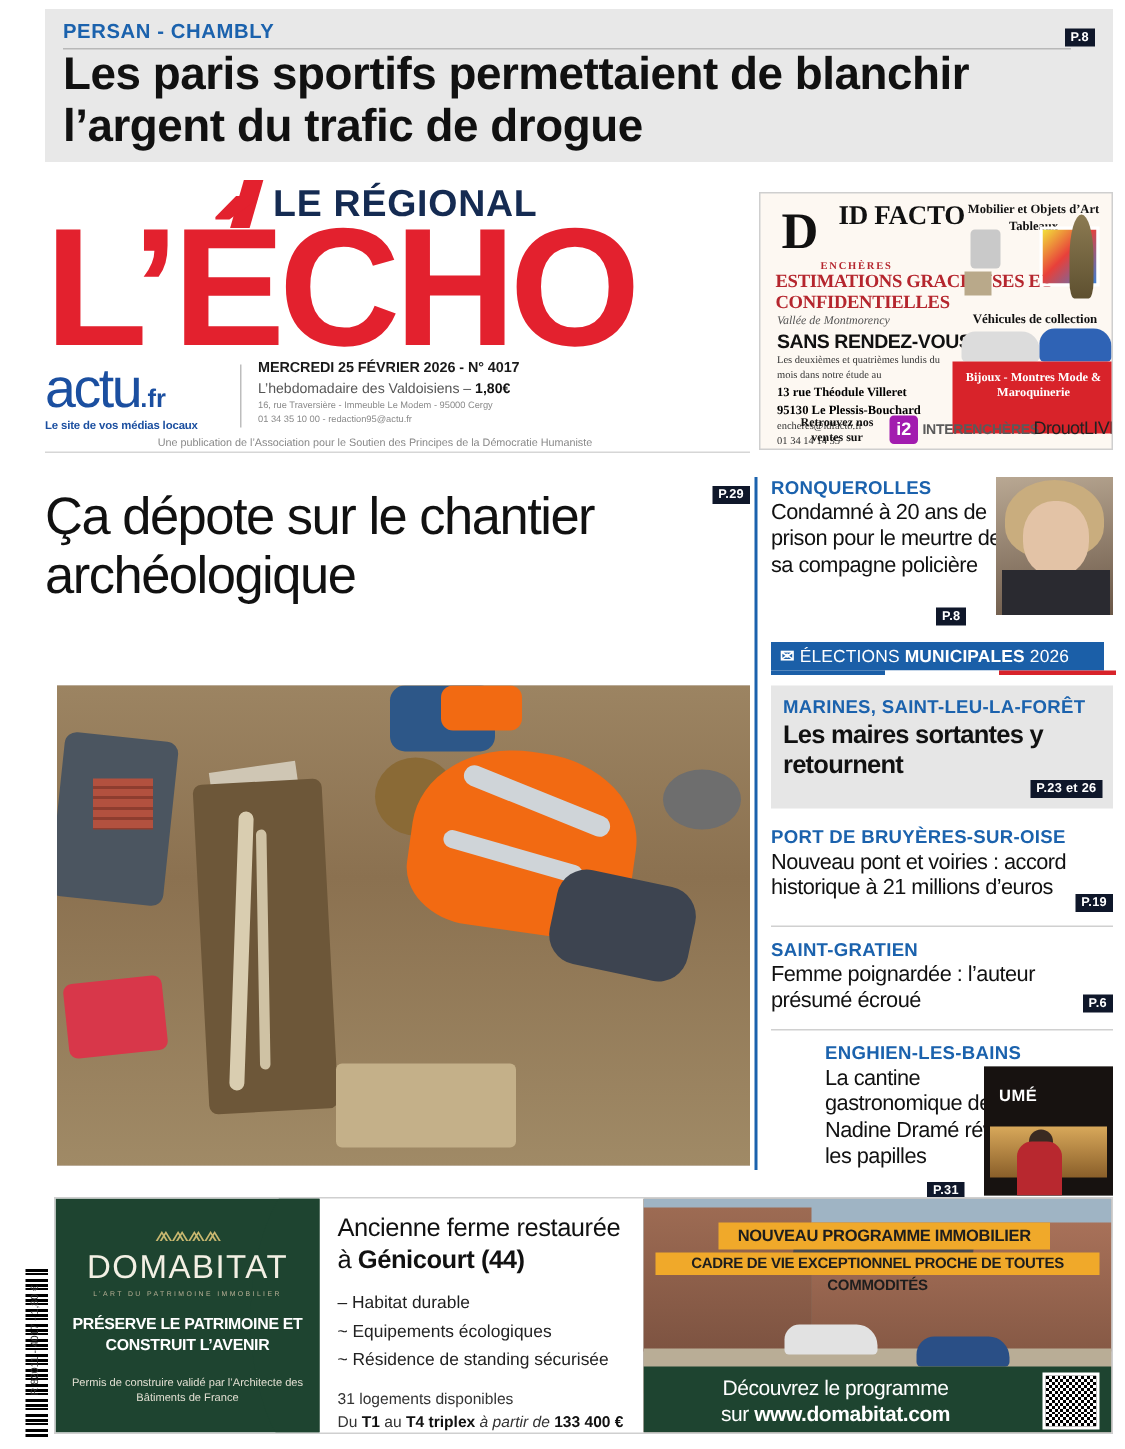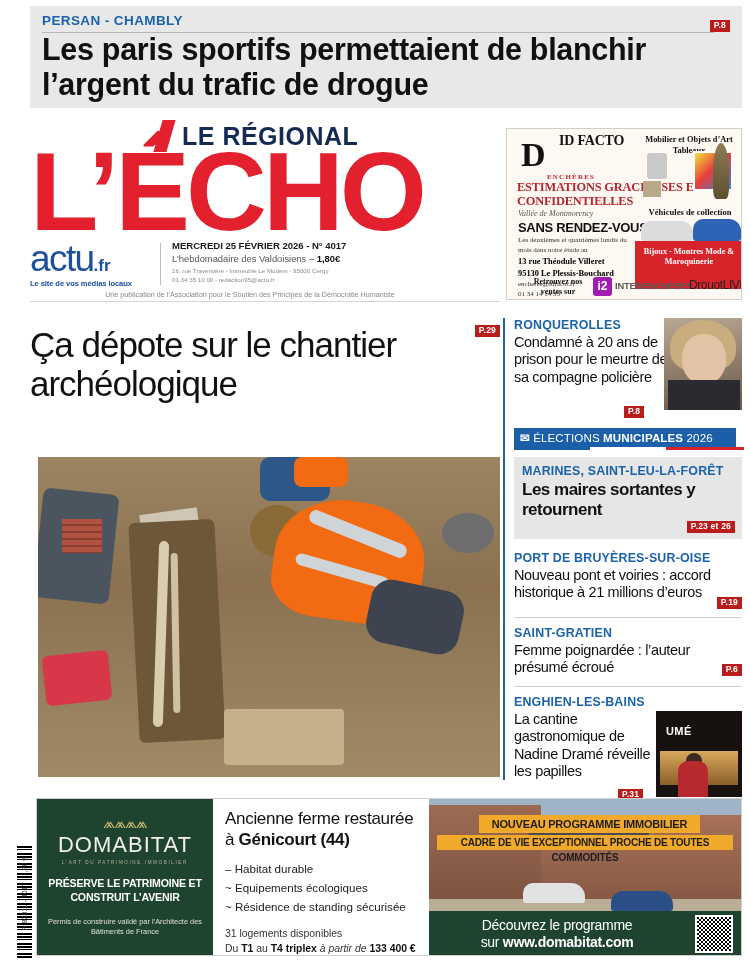--- a/index.html
+++ b/index.html
@@ -24,21 +24,21 @@
   .teaser-rule {
     position: absolute; left: 12px; top: 26px; width: 672px; height: 1px;
     background: #b8b8b8;
   }
   .teaser-head {
     position: absolute; left: 12px; top: 26px; width: 690px;
     font-size: 30.5px; font-weight: bold; color: #111;
     line-height: 1.16; letter-spacing: -.3px;
   }
   .pbadge {
-    background: #b91c1c; color: #fff; font-size: 8.5px; font-weight: bold;
+    background: #0f172a; color: #fff; font-size: 8.5px; font-weight: bold;
     padding: 1.5px 4px 1.5px 4px; letter-spacing: .2px; display: inline-block;
     line-height: 1.1;
   }
   .teaser-badge { position: absolute; right: 12px; top: 8px; }
 
   
   .masthead { position: absolute; left: 0; top: 112px; width: 750px; height: 190px; }
   .logo-block { position: absolute; left: 30px; top: 10px; width: 470px; }
   .logo-regional {
     position: absolute; left: 152px; top: 0px;
@@ -90,21 +90,21 @@
     position: absolute; left: 506px; top: 128px; width: 236px; height: 172px;
     background: #fdf8f2; border: 1px solid #cfcfcf; overflow: hidden;
   }
   .idf-logo { position: absolute; left: 14px; top: 10px; }
   .idf-d {
     font-family: "Liberation Serif", serif; font-size: 34px; font-weight: bold;
     color: #111; line-height: .95; letter-spacing: -1px;
   }
   .idf-name {
     position: absolute; left: 52px; top: 5px;
-    font-family: "Liberation Serif", serif; font-size: 14px; font-weight: bold;
+    font-family: "Liberation Serif", serif; font-size: 18px; font-weight: bold;
     color: #111; line-height: 1.02; letter-spacing: -.2px;
   }
   .idf-ench {
     position: absolute; left: 40px; top: 44px; font-size: 7px; font-weight: bold;
     color: #b5262e; letter-spacing: 1.2px; font-family: "Liberation Serif", serif;
   }
   .idf-estim {
     position: absolute; left: 10px; top: 52px; width: 220px;
     font-family: "Liberation Serif", serif; font-size: 12.4px; font-weight: bold;
     color: #b5262e; line-height: 1.12; letter-spacing: -.2px;
@@ -246,21 +246,21 @@
   .port-badge { position: absolute; right: 0px; top: 40px; }
 
   .sgrat { margin-top: 6px; position: relative; height: 52px; }
   .sgrat-badge { position: absolute; right: 0px; top: 32px; }
 
   .engh { margin-top: 6px; position: relative; height: 110px; }
   .engh-photo {
     position: absolute; right: 0; top: 16px; width: 86px; height: 86px; overflow: hidden;
     background: #17120f;
   }
-  .engh-text { width: 148px; }
+  .engh-text { width: 148px; margin-left: 36px; }
   .engh-badge { position: absolute; left: 112px; top: 88px; }
 
   
   .botad {
     position: absolute; left: 36px; top: 798px; width: 706px; height: 158px;
     border: 1px solid #cfcfcf; background: #fff; overflow: hidden;
   }
   .dom-left {
     position: absolute; left: 0; top: 0; width: 176px; height: 156px;
     background: #1e4430; overflow: hidden;

